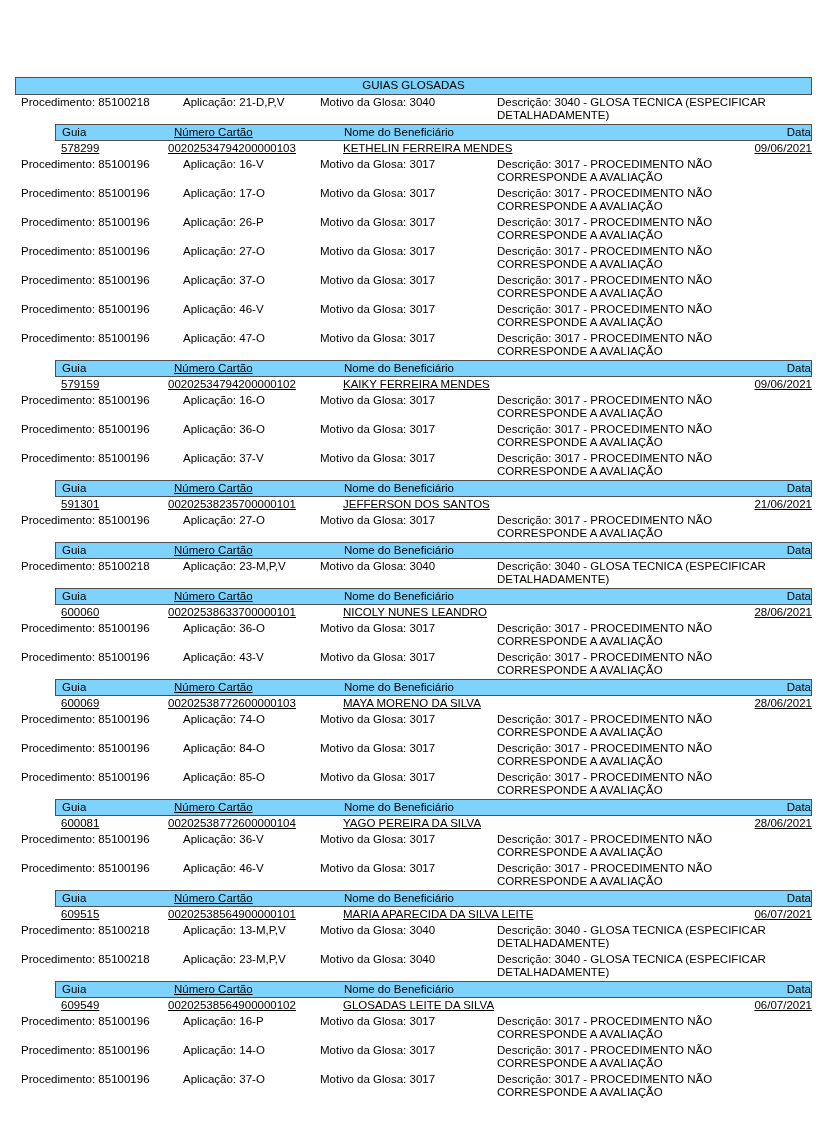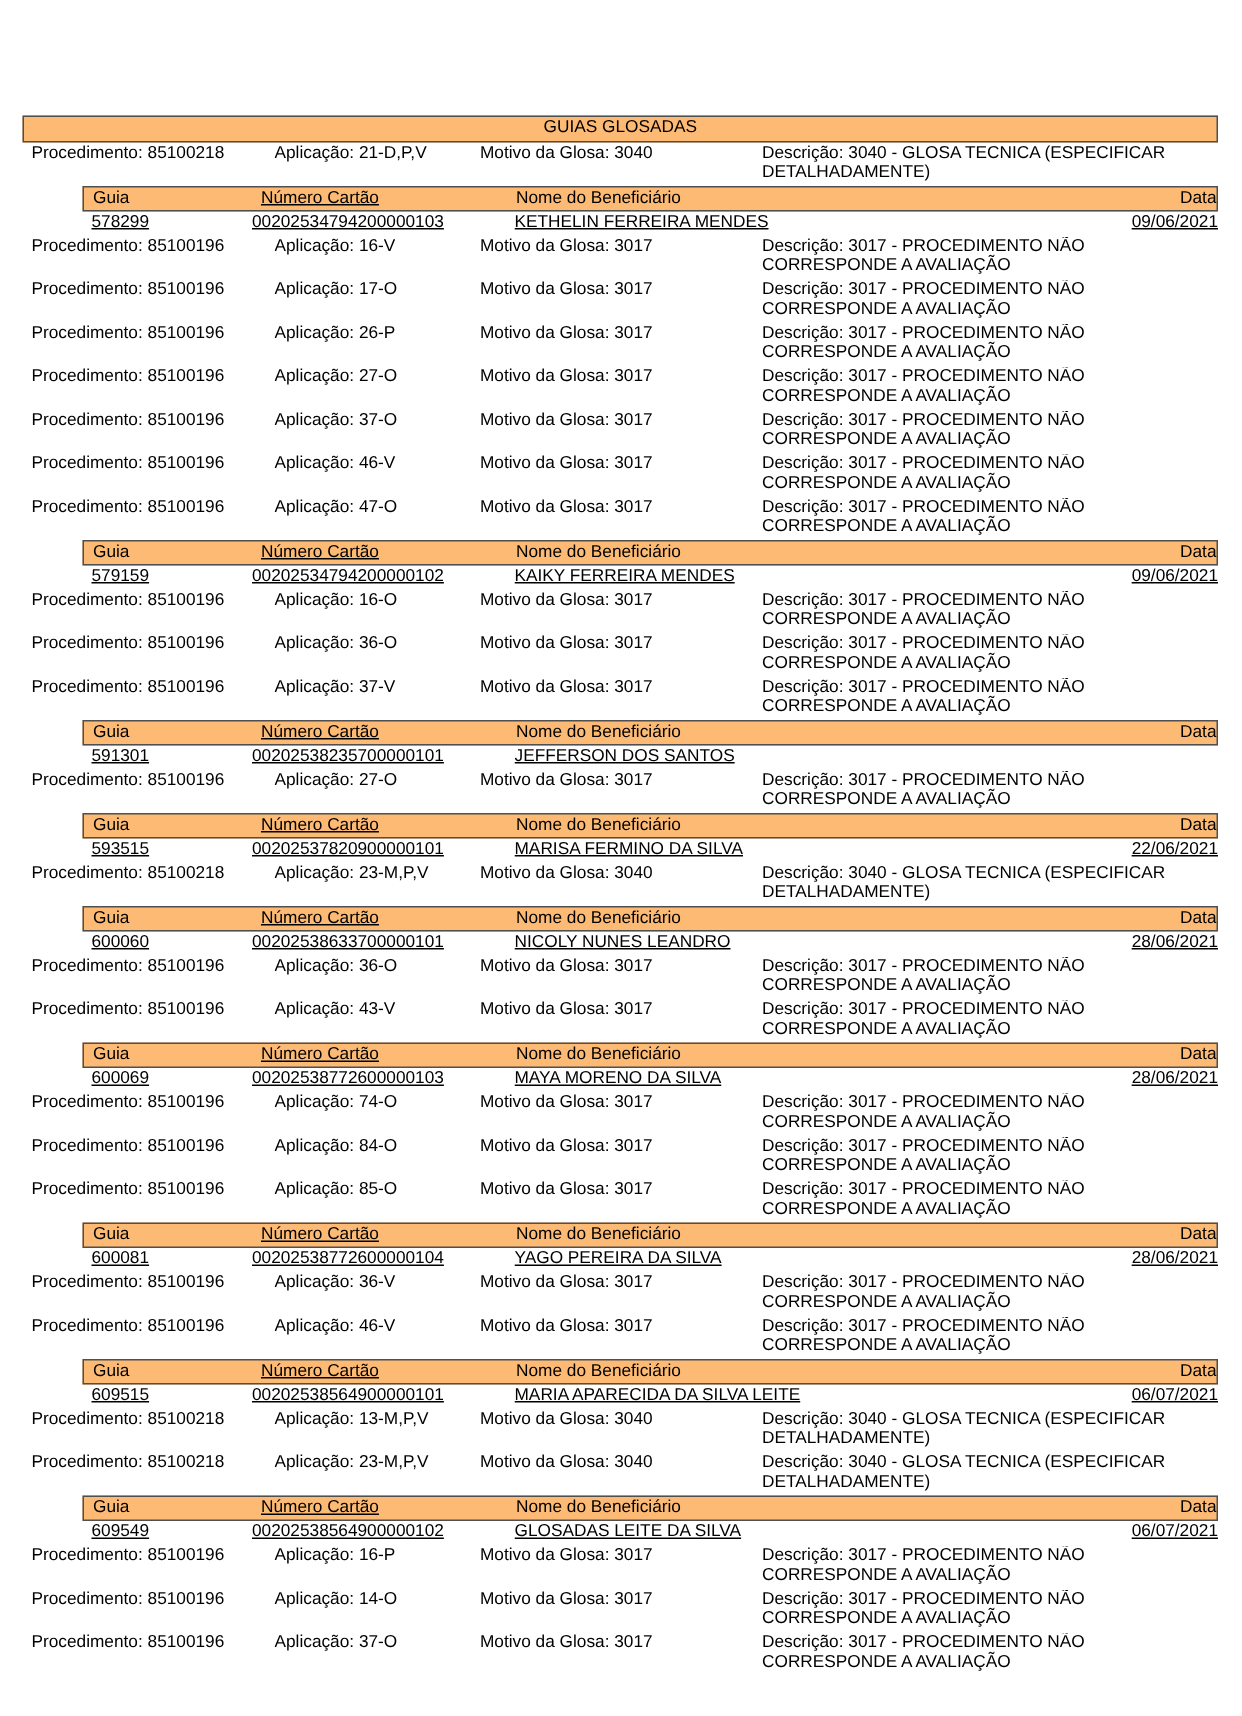--- a/index.html
+++ b/index.html
@@ -3,31 +3,31 @@
 <meta charset="utf-8">
 <style>
   html,body{margin:0;padding:0;}
   body{
     width:828px;height:1144px;background:#ffffff;position:relative;
     font-family:"Liberation Sans", sans-serif;
     font-size:11.5px;line-height:13px;color:#000;
     -webkit-font-smoothing:antialiased;
   }
   .sheet{position:absolute;left:15px;top:77px;width:797px;}
-  .bar{background:#fdba74;border:1px solid #4f4f4f;}
+  .bar{background:#7dd3fc;border:1px solid #4f4f4f;}
   .title-bar{height:14px;padding:1px 0 1px;text-align:center;}
   .grid-guia{display:grid;grid-template-columns:113px 175px 194px 1fr;margin-left:40px;}
   .grid-proc{display:grid;grid-template-columns:168px 137px 177px 1fr;}
   .head-row{padding:1px 0 1px;}
   .guia-row{padding:1px 0 2px;text-decoration:underline;}
   .proc-row{padding:1px 0 2px;min-height:26px;}
   .pl6{padding-left:6px;}
   .pl5{padding-left:5px;text-decoration:underline;}
   .date-cell{text-align:right;}
-  .desc-cell{padding-right:11px;margin-left:11px;}
+  .desc-cell{padding-right:11px;}
   .cell{overflow:hidden;}
 </style>
 </head>
 <body>
 
 <div class="sheet">
   <div class="bar title-bar">GUIAS GLOSADAS</div>
   <div id="report-body">
       <div class="grid-proc proc-row">
         <div class="cell pl6"><span>Procedimento:</span> <span>85100218</span></div>
@@ -122,38 +122,33 @@
       <div class="bar grid-guia head-row">
         <div class="cell pl6">Guia</div>
         <div class="cell pl5">Número Cartão</div>
         <div class="cell">Nome do Beneficiário</div>
         <div class="cell date-cell">Data</div>
       </div>
       <div class="grid-guia guia-row">
         <div class="cell pl6">591301</div>
         <div class="cell">00202538235700000101</div>
         <div class="cell">JEFFERSON DOS SANTOS</div>
+        <div class="cell date-cell">21/06/2021</div>
       </div>
       <div class="grid-proc proc-row">
         <div class="cell pl6"><span>Procedimento:</span> <span>85100196</span></div>
         <div class="cell "><span>Aplicação:</span> <span>27-O</span></div>
         <div class="cell "><span>Motivo da Glosa:</span> <span>3017</span></div>
         <div class="cell desc-cell"><span>Descrição:</span> <span>3017 - PROCEDIMENTO NÃO CORRESPONDE A AVALIAÇÃO</span></div>
       </div>
       <div class="bar grid-guia head-row">
         <div class="cell pl6">Guia</div>
         <div class="cell pl5">Número Cartão</div>
         <div class="cell">Nome do Beneficiário</div>
         <div class="cell date-cell">Data</div>
-      </div>
-      <div class="grid-guia guia-row">
-        <div class="cell pl6">593515</div>
-        <div class="cell">00202537820900000101</div>
-        <div class="cell">MARISA FERMINO DA SILVA</div>
-        <div class="cell date-cell">22/06/2021</div>
       </div>
       <div class="grid-proc proc-row">
         <div class="cell pl6"><span>Procedimento:</span> <span>85100218</span></div>
         <div class="cell "><span>Aplicação:</span> <span>23-M,P,V</span></div>
         <div class="cell "><span>Motivo da Glosa:</span> <span>3040</span></div>
         <div class="cell desc-cell"><span>Descrição:</span> <span>3040 - GLOSA TECNICA (ESPECIFICAR DETALHADAMENTE)</span></div>
       </div>
       <div class="bar grid-guia head-row">
         <div class="cell pl6">Guia</div>
         <div class="cell pl5">Número Cartão</div>

